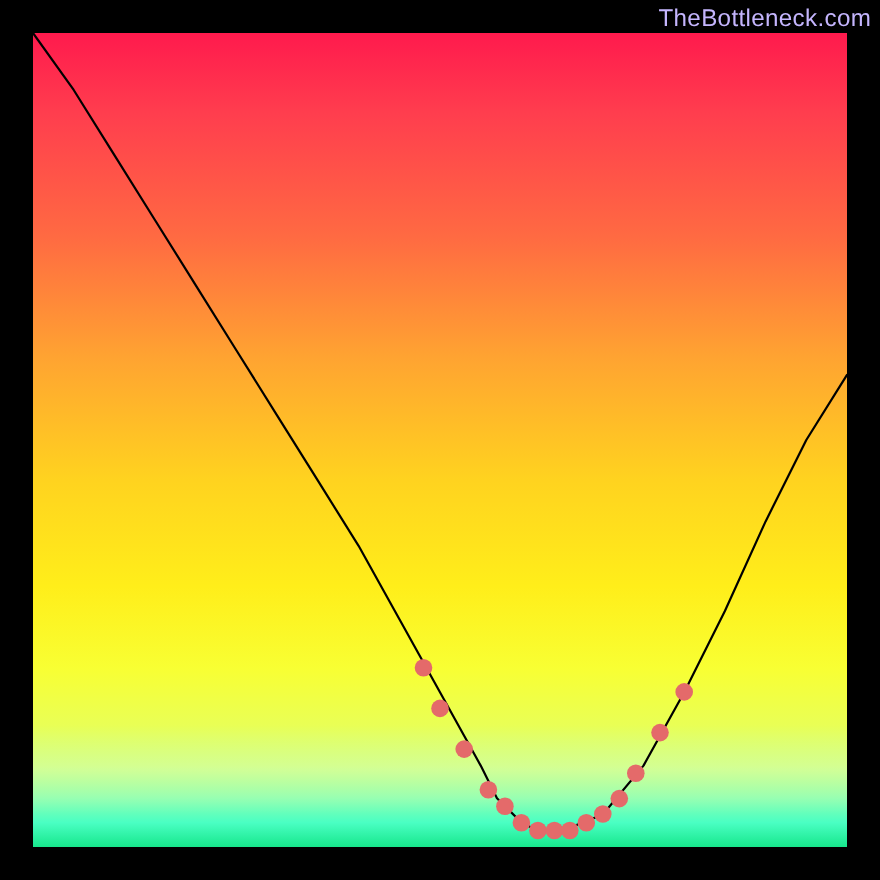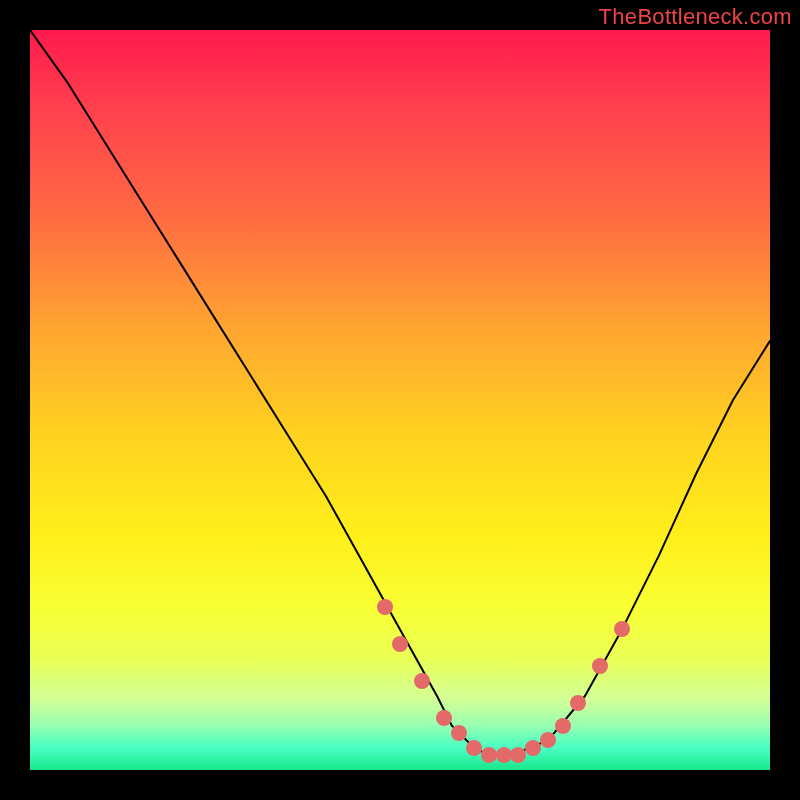--- a/index.html
+++ b/index.html
@@ -13,21 +13,21 @@
   }
   .stage {
     position: relative;
     width: 800px;
     height: 800px;
   }
   .watermark {
     position: absolute;
     top: 4px;
     right: 8px;
-    color: #ef4444;
+    color: #c4b5fd;
     font-size: 22px;
     font-weight: 500;
     letter-spacing: 0.3px;
     z-index: 5;
   }
   .plot {
     position: absolute;
     left: 30px;
     top: 30px;
     width: 740px;

